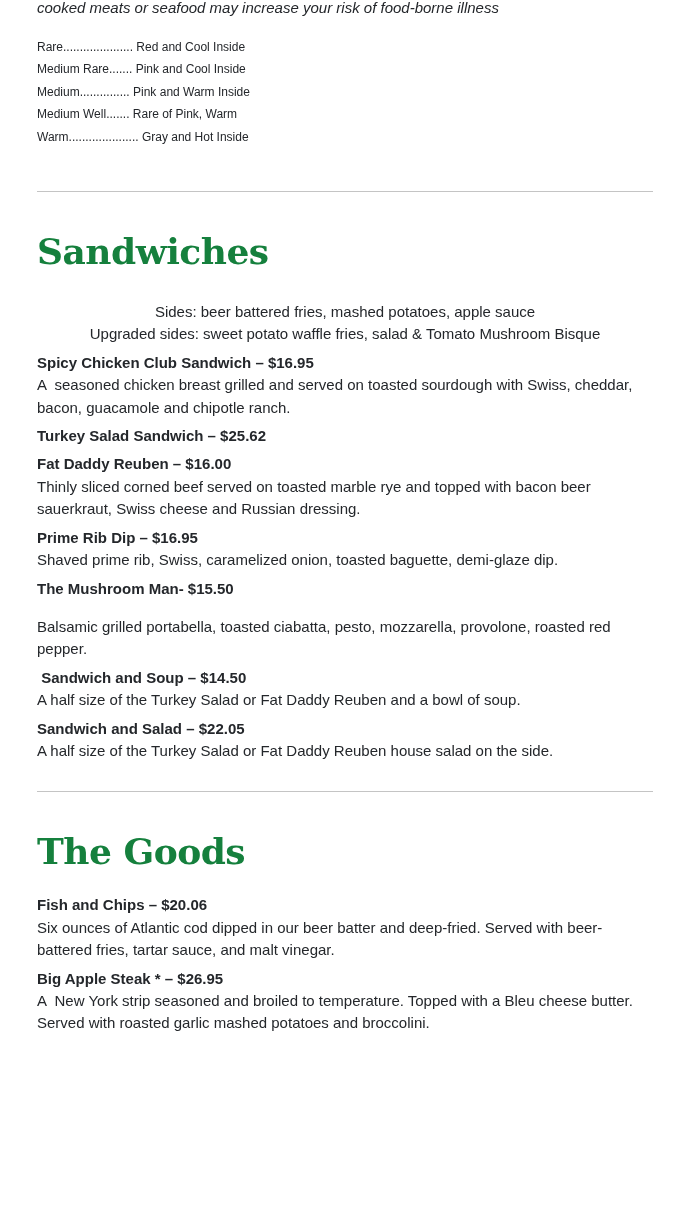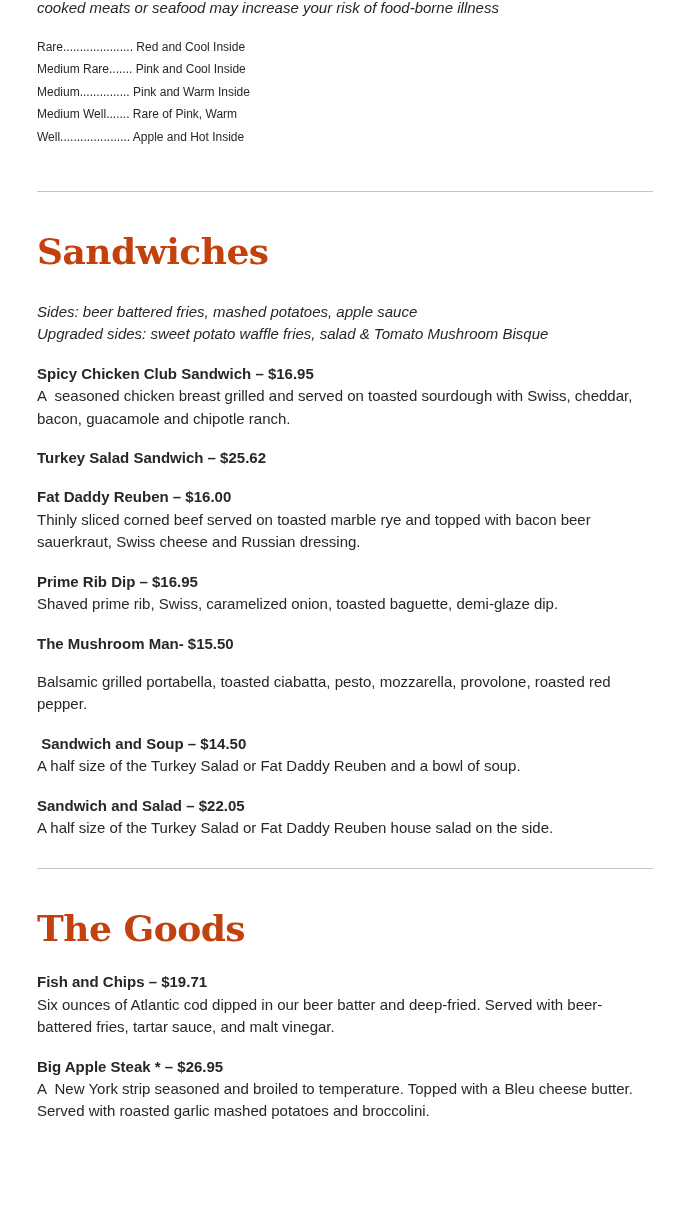--- a/index.html
+++ b/index.html
@@ -40,34 +40,34 @@
   hr.divider-2 {
     margin-top: 29px;
   }
   h2.section-title {
     font-family: "DejaVu Serif", serif;
     font-weight: 700;
     font-size: 36px;
     line-height: 40px;
     letter-spacing: -0.5px;
     margin: 39px 0 0 0;
-    color: #c2410c;
+    color: #15803d;
   }
   .intro {
     margin: 30px 0 0 0;
   }
   .intro-line {
-    font-style: italic;
     font-size: 15px;
     line-height: 22.4px;
     margin: 0;
     white-space: pre-wrap;
+    text-align: center;
   }
   .item {
-    margin-top: 17px;
+    margin-top: 6px;
   }
   .item.mt-lg {
     margin-top: 23px;
   }
   .item-name {
     font-weight: 700;
     font-size: 15px;
     line-height: 22.4px;
     margin: 0;
     white-space: pre-wrap;
@@ -87,21 +87,21 @@
 
 <div class="page">
 
   <p class="disclaimer">cooked meats or seafood may increase your risk of food-borne illness</p>
 
   <div class="doneness">
     <div class="doneness-line">Rare..................... Red and Cool Inside</div>
     <div class="doneness-line">Medium Rare....... Pink and Cool Inside</div>
     <div class="doneness-line">Medium............... Pink and Warm Inside</div>
     <div class="doneness-line">Medium Well....... Rare of Pink, Warm</div>
-    <div class="doneness-line">Well..................... Apple and Hot Inside</div>
+    <div class="doneness-line">Warm..................... Gray and Hot Inside</div>
   </div>
 
   <hr class="divider">
 
   <section>
     <h2 class="section-title">Sandwiches</h2>
 
     <div class="intro">
       <p class="intro-line">Sides: beer battered fries, mashed potatoes, apple sauce</p>
       <p class="intro-line">Upgraded sides: sweet potato waffle fries, salad &amp; Tomato Mushroom Bisque</p>
@@ -142,21 +142,21 @@
       <p class="item-desc">A half size of the Turkey Salad or Fat Daddy Reuben house salad on the side.</p>
     </div>
   </section>
 
   <hr class="divider divider-2">
 
   <section>
     <h2 class="section-title">The Goods</h2>
 
     <div class="item mt-lg">
-      <p class="item-name">Fish and Chips – $19.71</p>
+      <p class="item-name">Fish and Chips – $20.06</p>
       <p class="item-desc">Six ounces of Atlantic cod dipped in our beer batter and deep-fried. Served with beer-battered fries, tartar sauce, and malt vinegar.</p>
     </div>
 
     <div class="item">
       <p class="item-name">Big Apple Steak * – $26.95</p>
       <p class="item-desc">A  New York strip seasoned and broiled to temperature. Topped with a Bleu cheese butter. Served with roasted garlic mashed potatoes and broccolini.</p>
     </div>
   </section>
 
 </div>

